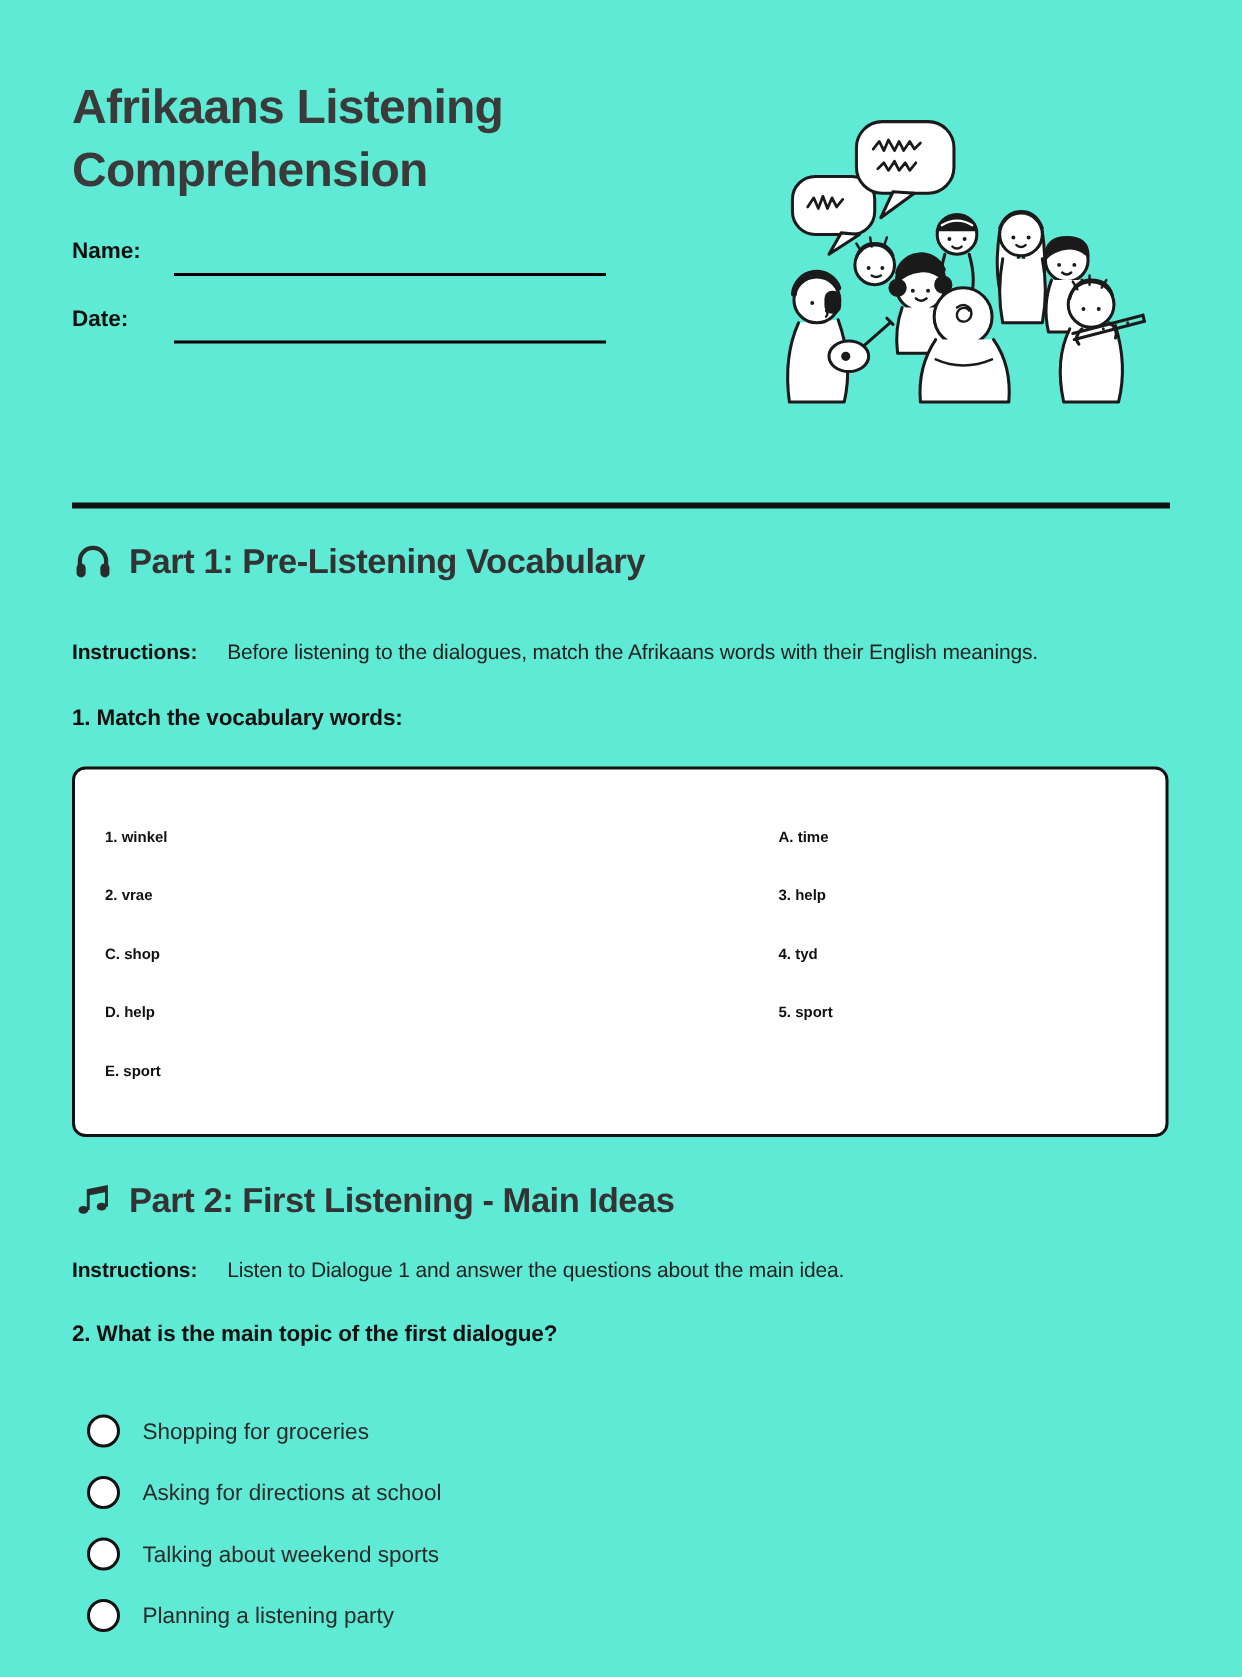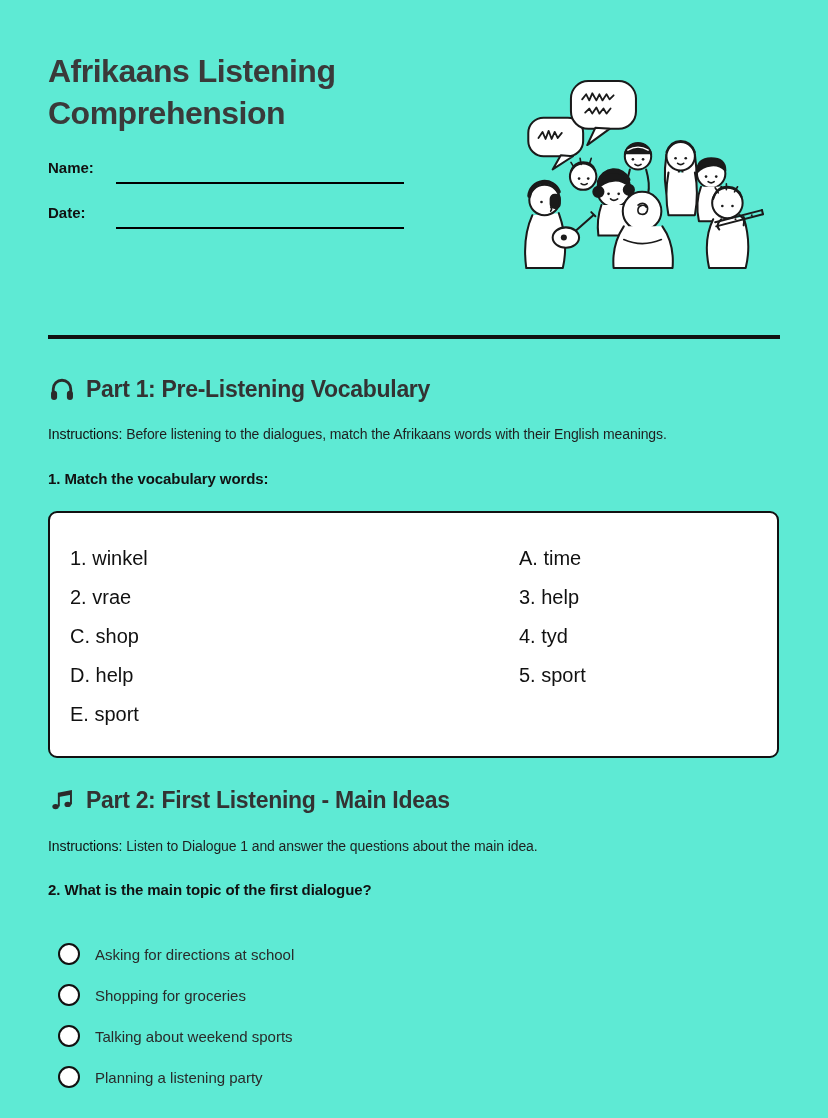--- a/index.html
+++ b/index.html
@@ -30,47 +30,47 @@
   .write-line.date { top:227px; }
 
   .illustration { position:absolute; left:510px; top:66px; width:256px; height:210px; }
 
   .divider { position:absolute; left:48px; top:335px; width:732px; height:4px; background:#111; }
 
   .section-heading {
     position:absolute; left:48px; display:flex; align-items:center; gap:10px;
     font-size:23px; font-weight:bold; color:#333; letter-spacing:-0.3px;
   }
-  .section-heading.p1 { top:375px; }
+  .section-heading.p1 { top:360px; }
   .section-heading.p2 { top:786px; }
   .section-heading .icon { display:inline-flex; width:28px; height:28px; }
 
   .instructions {
     position:absolute; left:48px; width:740px;
     font-size:14px; color:#1f1f1f; letter-spacing:-0.1px;
   }
   .instructions.p1 { top:426px; }
   .instructions.p2 { top:838px; }
-  .instructions .bold-label { font-weight:normal; color:#111; margin-right:4px; }
+  .instructions .bold-label { font-weight:bold; color:#111; margin-right:20px; }
 
   .question-label {
     position:absolute; left:48px;
     font-size:15px; font-weight:bold; color:#111; letter-spacing:-0.1px;
   }
   .question-label.q1 { top:470px; }
   .question-label.q2 { top:881px; }
 
   .vocab-box {
     position:absolute; left:48px; top:511px; width:731px; height:247px;
     border:2px solid #111; border-radius:9px; background:#fff;
     padding:36px 20px 0 20px;
     display:grid; grid-template-columns:449px auto;
     grid-auto-rows:19px; row-gap:20px;
   }
-  .vocab-item { font-size:20px; font-weight:normal; color:#111; line-height:19px; }
+  .vocab-item { font-size:10px; font-weight:bold; color:#111; line-height:19px; }
 
   .options { position:absolute; left:58px; top:943px; }
   .option-row { display:flex; align-items:center; margin-bottom:19px; height:22px; }
   .radio {
     width:22px; height:22px; border:2.5px solid #111; border-radius:50%;
     background:#fff; flex:0 0 auto; cursor:pointer;
   }
   .option-label { margin-left:15px; font-size:15px; color:#2a2a2a; }
 
   svg { display:block; }
@@ -240,28 +240,28 @@
 
   <p class="instructions p2">
     <span class="bold-label">Instructions:</span><span>Listen to Dialogue 1 and answer the questions about the main idea.</span>
   </p>
 
   <div class="question-label q2">2. What is the main topic of the first dialogue?</div>
 
   <div class="options">
     <div class="option-row">
       <span class="radio"></span>
+      <span class="option-label">Shopping for groceries</span>
+    </div>
+    <div class="option-row">
+      <span class="radio"></span>
       <span class="option-label">Asking for directions at school</span>
     </div>
     <div class="option-row">
       <span class="radio"></span>
-      <span class="option-label">Shopping for groceries</span>
-    </div>
-    <div class="option-row">
-      <span class="radio"></span>
       <span class="option-label">Talking about weekend sports</span>
     </div>
     <div class="option-row">
       <span class="radio"></span>
       <span class="option-label">Planning a listening party</span>
     </div>
   </div>
 
 </div>
 

